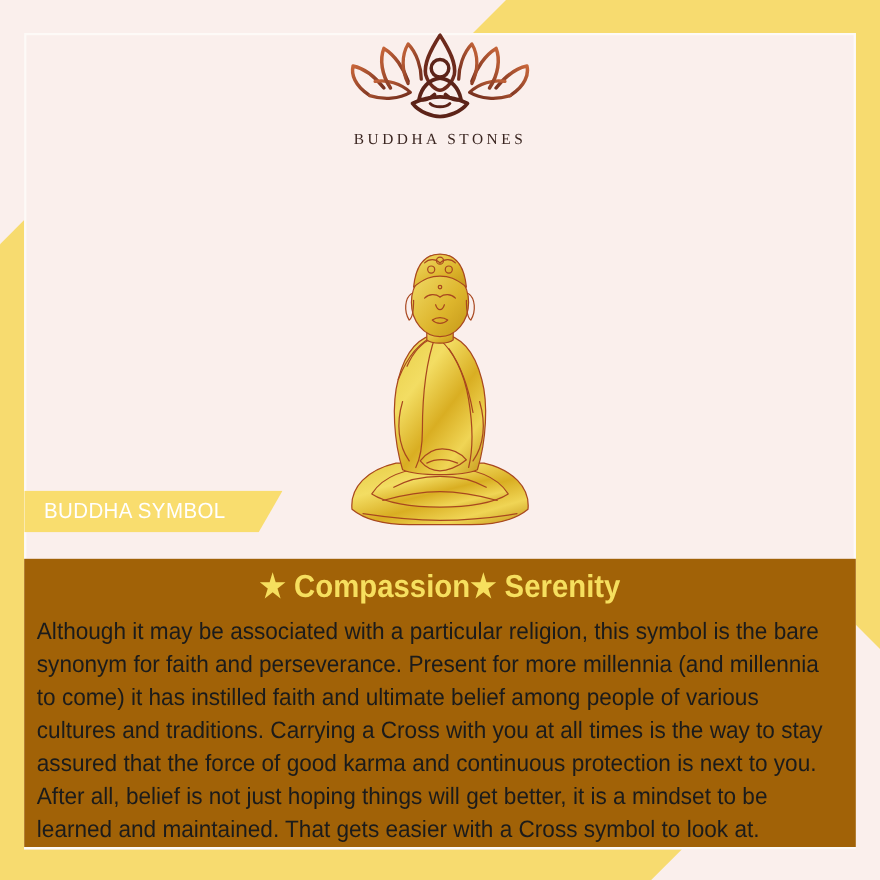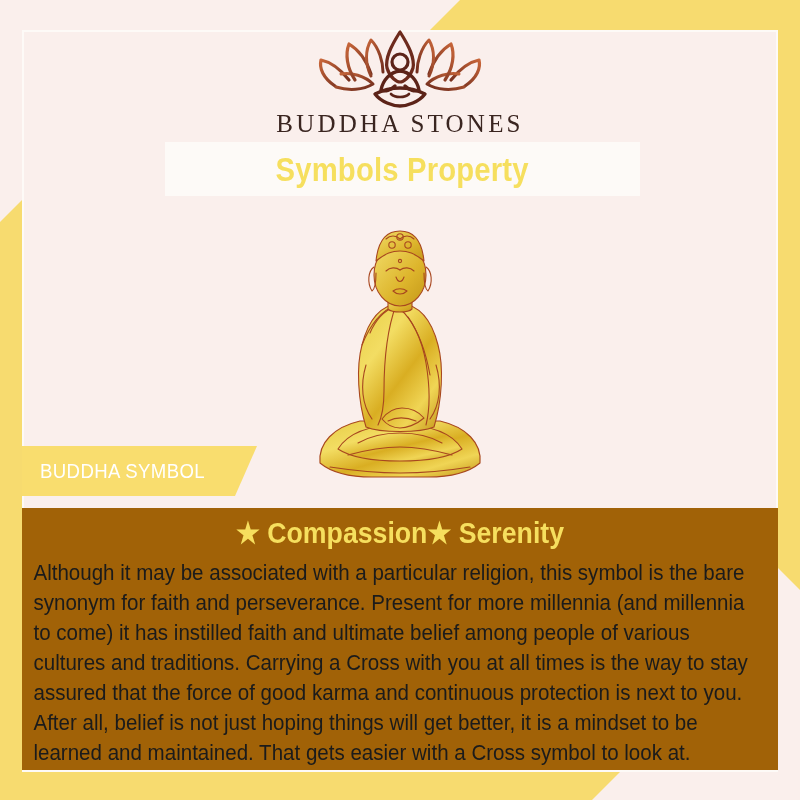--- a/index.html
+++ b/index.html
@@ -77,23 +77,23 @@
     display: flex;
     flex-direction: column;
     align-items: center;
   }
   .logo-mark {
     width: 190px;
     height: 84px;
     display: block;
   }
   .brand-name {
-    margin-top: 2px;
+    margin-top: 12px;
     font-family: "Liberation Serif", serif;
-    font-size: 25px;
+    font-size: 14px;
     letter-spacing: 3.2px;
     color: #3a2520;
     font-weight: 400;
   }
 
   
   .title-band {
     position: absolute;
     left: 165px;
     top: 142px;
@@ -130,21 +130,21 @@
     height: 285px;
     display: block;
   }
 
   
   .symbol-banner {
     position: absolute;
     left: 22px;
     top: 446px;
     width: 235px;
-    height: 50px;
+    height: 38px;
     background: #f9dd6e;
     clip-path: polygon(0 0, 100% 0, calc(100% - 22px) 100%, 0 100%);
     display: flex;
     align-items: center;
   }
   .symbol-banner-label {
     margin-left: 18px;
     color: #ffffff;
     font-size: 20px;
     font-weight: 400;
@@ -232,23 +232,20 @@
         <circle cx="95" cy="38" r="8" stroke="#5c2318" stroke-width="3.2"></circle>
         <path d="M95 47 C85 48 78 56 76 66 C80 68 86 66 90 62" stroke="#5c2318" stroke-width="3.4"></path>
         <path d="M95 47 C105 48 112 56 114 66 C110 68 104 66 100 62" stroke="#5c2318" stroke-width="3.4"></path>
         <path d="M70 70 C76 78 88 82 95 82 C102 82 114 78 120 70 C112 66 102 64 95 64 C88 64 78 66 70 70 Z" stroke="#5c2318" stroke-width="3.4"></path>
         <path d="M86 70 C90 74 100 74 104 70" stroke="#5c2318" stroke-width="2.6"></path>
       </g>
     </svg>
     <div class="brand-name">BUDDHA STONES</div>
   </div>
 
-  <div class="title-band">
-    <div class="title-text">Symbols Property</div>
-  </div>
 
   <div class="statue-wrap">
     <svg class="statue" viewBox="0 0 200 285">
       <defs>
         <linearGradient id="goldBody" x1="0.1" y1="0" x2="0.95" y2="1">
           <stop offset="0%" stop-color="#e8cf4a"></stop>
           <stop offset="28%" stop-color="#f3dd63"></stop>
           <stop offset="55%" stop-color="#d9ae22"></stop>
           <stop offset="78%" stop-color="#f0d555"></stop>
           <stop offset="100%" stop-color="#c79a1c"></stop>

